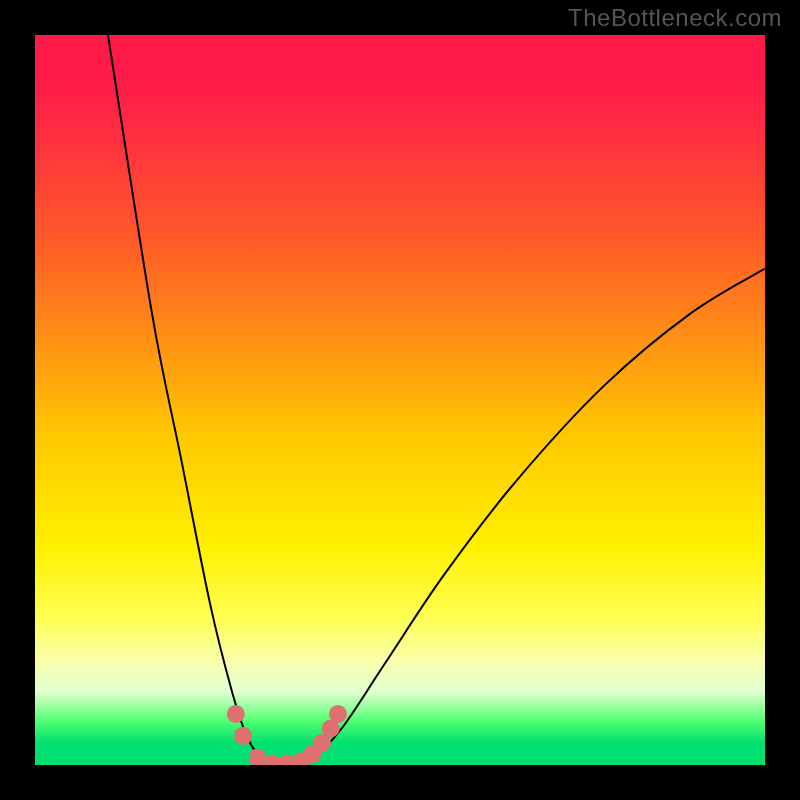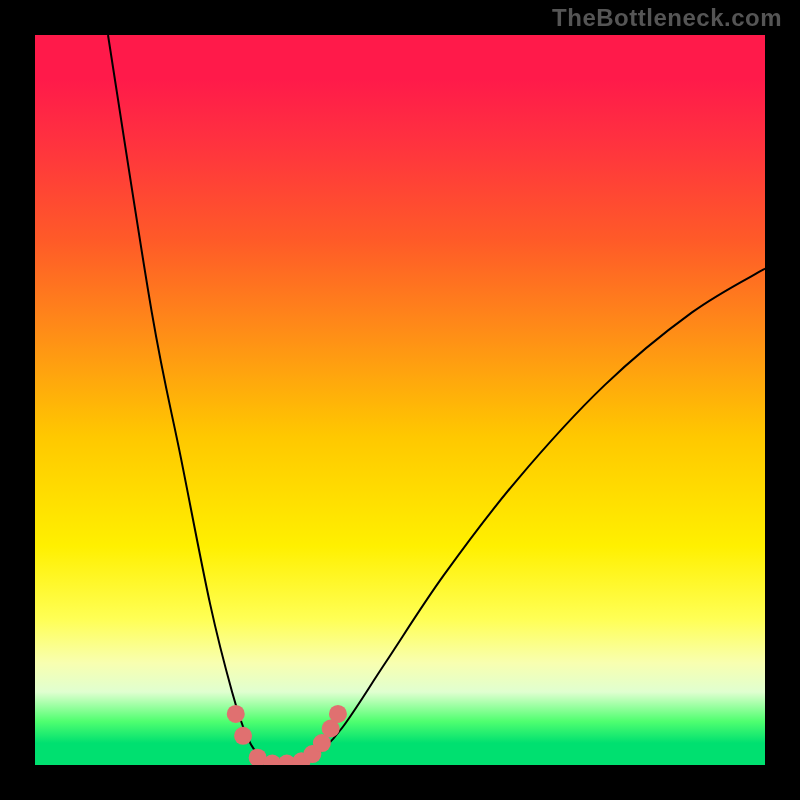--- a/index.html
+++ b/index.html
@@ -16,21 +16,21 @@
     height: 800px;
     background: #000;
     position: relative;
   }
   .watermark {
     position: absolute;
     top: 4px;
     right: 18px;
     color: #555;
     font-size: 24px;
-    font-weight: 700;
+    font-weight: 400;
     letter-spacing: 0.5px;
     z-index: 10;
   }
   .plot {
     position: absolute;
     left: 35px;
     top: 35px;
     width: 730px;
     height: 730px;
     background: linear-gradient(to bottom,

